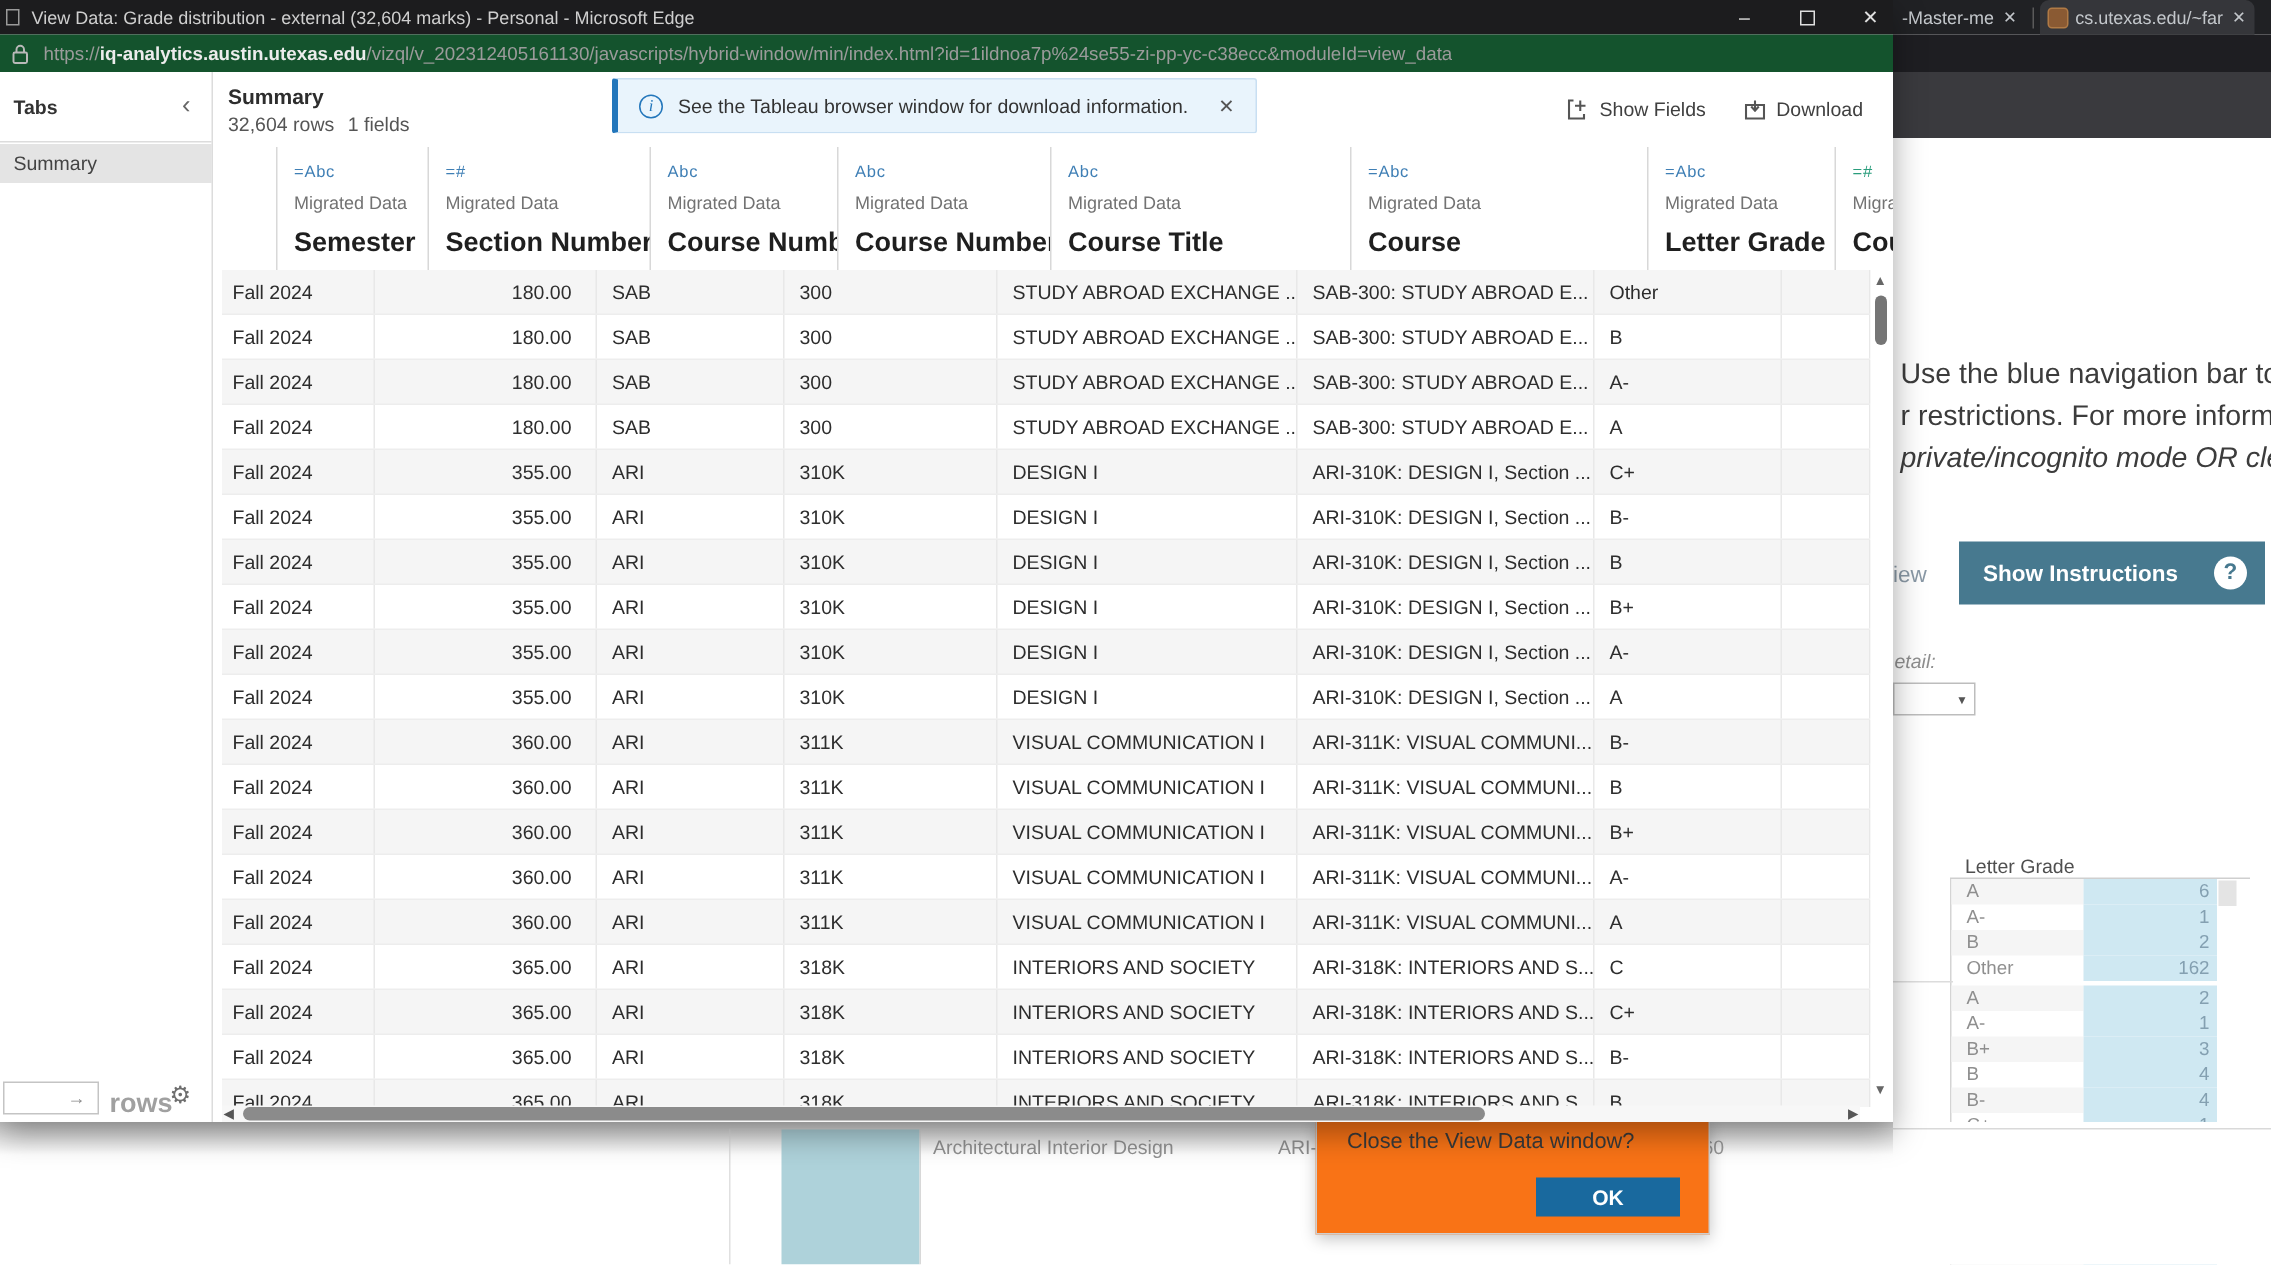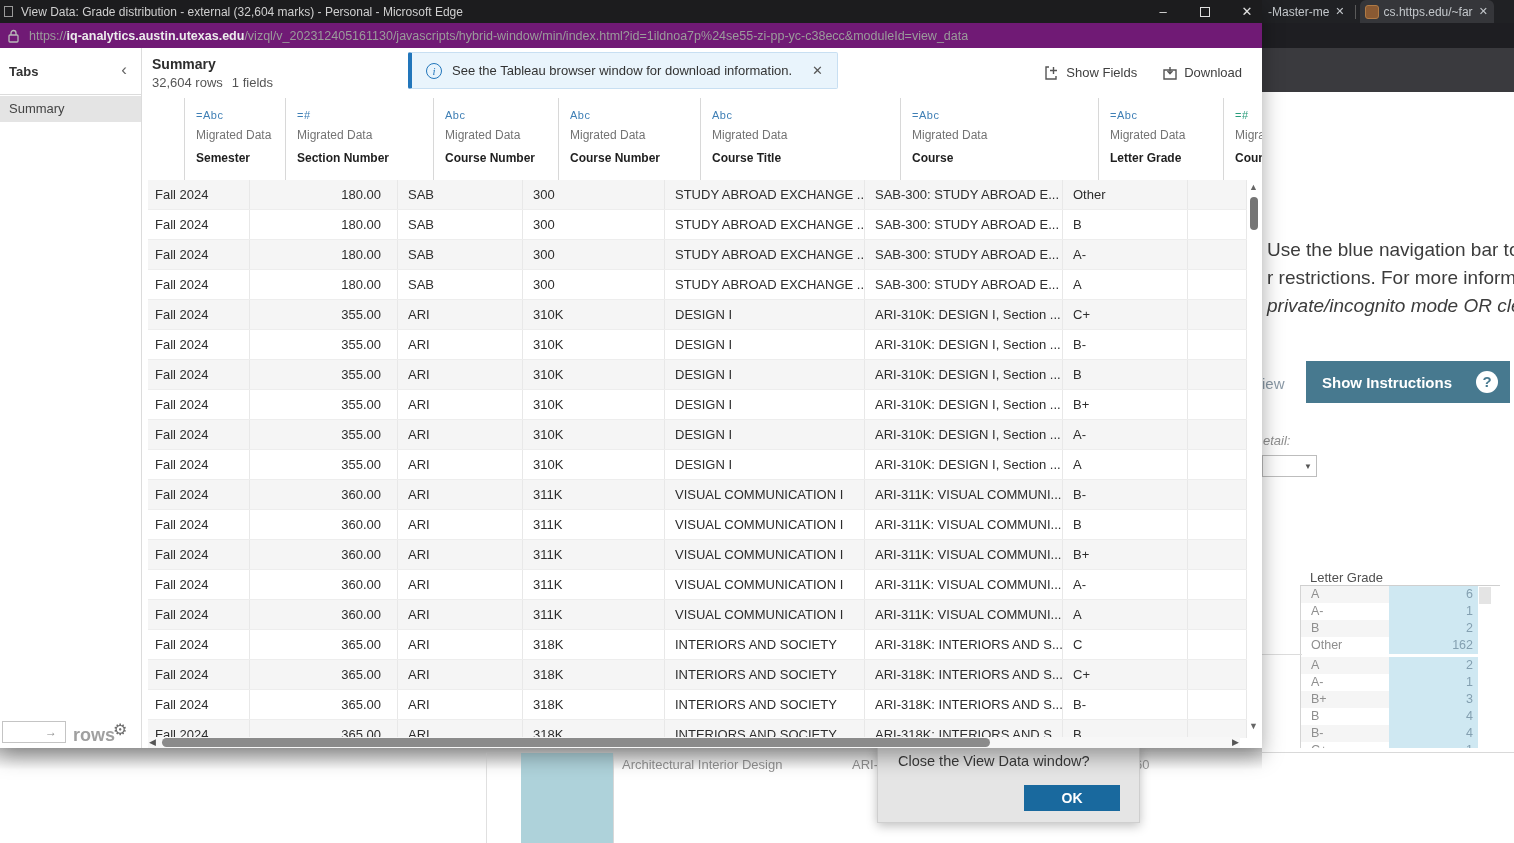--- a/index.html
+++ b/index.html
@@ -53,34 +53,34 @@
   #viz-vline1 { position:absolute; left:486px; top:4px; width:1px; height:91px; background:#e0e0e0; }
   #viz-hline  { position:absolute; left:486px; top:4px; width:1028px; height:1px; background:#d9d9d9; }
   #viz-teal { position:absolute; left:521px; top:5px; width:92px; height:90px; background:#aed2da; }
   #viz-vline2 { position:absolute; left:613px; top:5px; width:1px; height:90px; background:#d8d8d8; }
   #viz-course-label { position:absolute; left:622px; top:9px; font-size:13px; color:#909090; }
   #viz-course-code { position:absolute; left:852px; top:9px; font-size:13px; color:#909090; }
   #viz-axis-value { position:absolute; left:1135px; top:9px; font-size:13px; color:#9a9a9a; }
   #popup-shadow { position:absolute; left:0; top:0; width:1262px; height:22px; background:linear-gradient(to bottom, rgba(0,0,0,0.20), rgba(0,0,0,0)); }
 
   
-  #close-dialog { left:877px; top:746px; width:263px; height:77px; background:#e5e5e5; border:1px solid #cfcfcf; box-shadow:0 3px 10px rgba(0,0,0,.25); z-index:2; }
+  #close-dialog { left:877px; top:746px; width:263px; height:77px; background:#f97316; border:1px solid #cfcfcf; box-shadow:0 3px 10px rgba(0,0,0,.25); z-index:2; }
   #close-dialog .msg { position:absolute; left:20px; top:6px; font-size:14.5px; color:#3a3a3a; white-space:nowrap; }
   #ok-button { position:absolute; right:19px; bottom:11px; width:96px; height:26px; background:#19699e; color:#fff; font-size:14px; font-weight:bold; text-align:center; line-height:26px; cursor:default; }
 
   
   #popup { left:0; top:0; width:1262px; height:748px; background:#fff; z-index:10; box-shadow:0 8px 20px rgba(0,0,0,.35); }
   #titlebar { position:absolute; left:0; top:0; width:1262px; height:23px; background:#1c1c1e; display:flex; align-items:center; }
   #page-icon { width:9px; height:11px; border:1px solid #9a9a9a; margin-left:4px; margin-right:8px; flex:0 0 auto; }
   #window-title { color:#cfcfcf; font-size:12px; white-space:nowrap; }
   #win-controls { position:absolute; right:8px; top:0; height:23px; display:flex; align-items:center; gap:30px; }
   .win-btn { color:#e0e0e0; font-size:13px; width:14px; text-align:center; cursor:default; }
   #maximize-btn { width:10px; height:10px; border:1px solid #e0e0e0; }
 
-  #urlbar { position:absolute; left:0; top:23px; width:1262px; height:25px; background:#701a75; display:flex; align-items:center; }
+  #urlbar { position:absolute; left:0; top:23px; width:1262px; height:25px; background:#14532d; display:flex; align-items:center; }
   #lock-icon { margin:0 10px 0 8px; flex:0 0 auto; }
   #url-text { font-size:12.5px; color:#9b9b9b; white-space:nowrap; overflow:hidden; }
   #url-text .domain { color:#ececec; font-weight:bold; }
 
   #popup-content { position:absolute; left:0; top:48px; width:1262px; height:700px; background:#fff; overflow:hidden; }
 
   
   #sidebar-header { position:absolute; left:0; top:0; width:141px; height:47px; border-bottom:1px solid #dcdcdc; }
   #sidebar-title { position:absolute; left:9px; top:16px; font-size:13px; font-weight:bold; color:#333; }
   #sidebar-collapse { position:absolute; right:14px; top:12px; font-size:17px; color:#666; cursor:default; }
@@ -101,21 +101,21 @@
   
   #top-toolbar { position:absolute; right:20px; top:17px; display:flex; gap:26px; }
   .tool-item { display:flex; align-items:center; gap:7px; font-size:13px; color:#404040; cursor:default; }
 
   
   #thead { position:absolute; left:148px; top:50px; height:82px; display:flex;padding-left:36px; }
   .hcell { border-right:1px solid #d8d8d8; padding:11px 0 0 11px; overflow:hidden; position:relative; }
   .hcell:first-child { border-left:1px solid #d8d8d8; }
   .type-icon { font-size:11px; letter-spacing:0.5px; }
   .hsource { font-size:12px; color:#737373; margin-top:7px; white-space:nowrap; }
-  .hname { font-size:12px; font-weight:bold; color:#1f1f1f; margin-top:9px; white-space:nowrap; }
+  .hname { font-size:18px; font-weight:bold; color:#1f1f1f; margin-top:9px; white-space:nowrap; }
 
   
   #tbody { position:absolute; left:148px; top:132px; width:1099px; height:558px; overflow:hidden; }
   .trow { display:flex; height:30px; border-bottom:1px solid #ededed; background:#fff; }
   .trow.alt { background:#f5f5f5; }
   .tcell { font-size:13px; color:#2d2d2d; line-height:29px; padding-left:10px; white-space:nowrap; overflow:hidden; border-right:1px solid #e8e8e8; }
   .tcell.num { text-align:right; padding-left:0; padding-right:16px; }
   .tcell:first-child { padding-left:7px; }
 
   
@@ -140,21 +140,21 @@
 </style>
 </head>
 <body>
 
 <div class="abs" id="bg-tabstrip">
   <span class="bg-tab-label" style="margin-left:6px">-Master-me</span>
   <span class="bg-tab-close">✕</span>
   <span class="bg-tab-sep"></span>
   <div id="bg-tab2">
     <span id="bg-favicon"></span>
-    <span class="bg-tab-label">cs.https.edu/~far</span>
+    <span class="bg-tab-label">cs.utexas.edu/~far</span>
     <span class="bg-tab-close">✕</span>
   </div>
 </div>
 <div class="abs" id="bg-toolbar-dark"></div>
 <div class="abs" id="bg-toolbar"></div>
 
 <div class="abs" id="bg-content">
   <div class="bg-line" id="bg-line1">Use the blue navigation bar to</div>
   <div class="bg-line" id="bg-line2">r restrictions. For more informa</div>
   <div class="bg-line" id="bg-line3">private/incognito mode OR cle</div>

